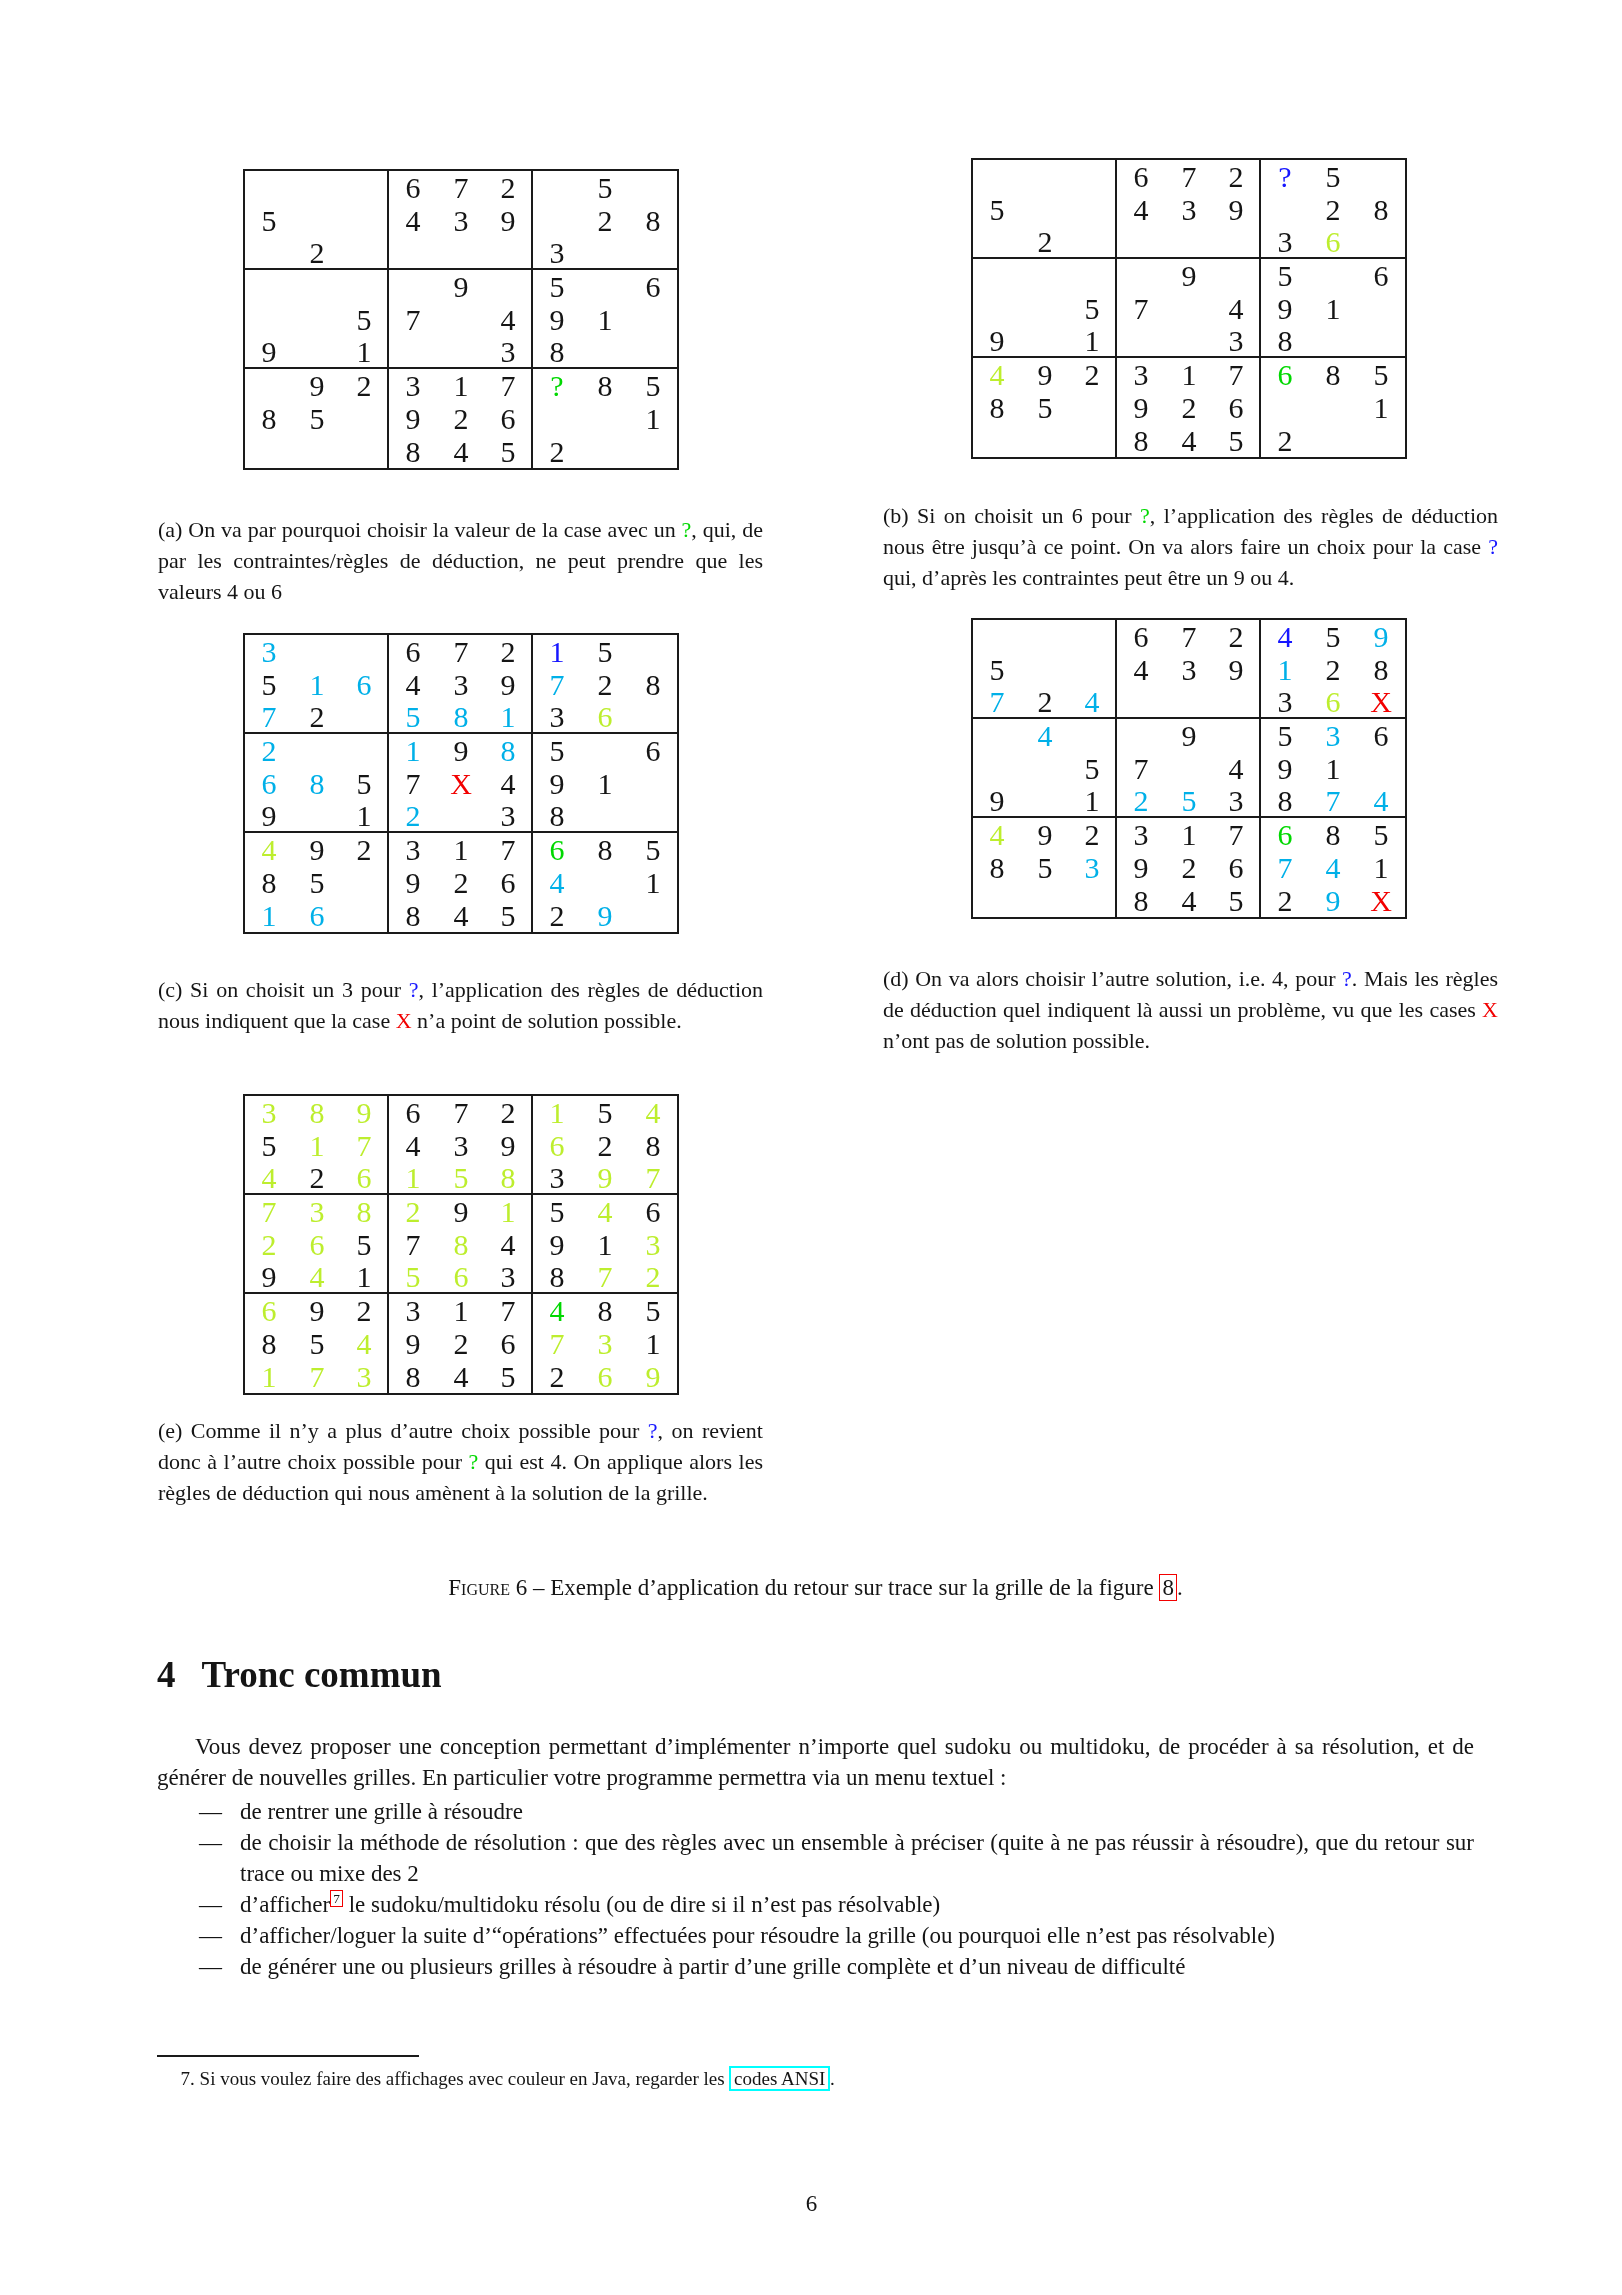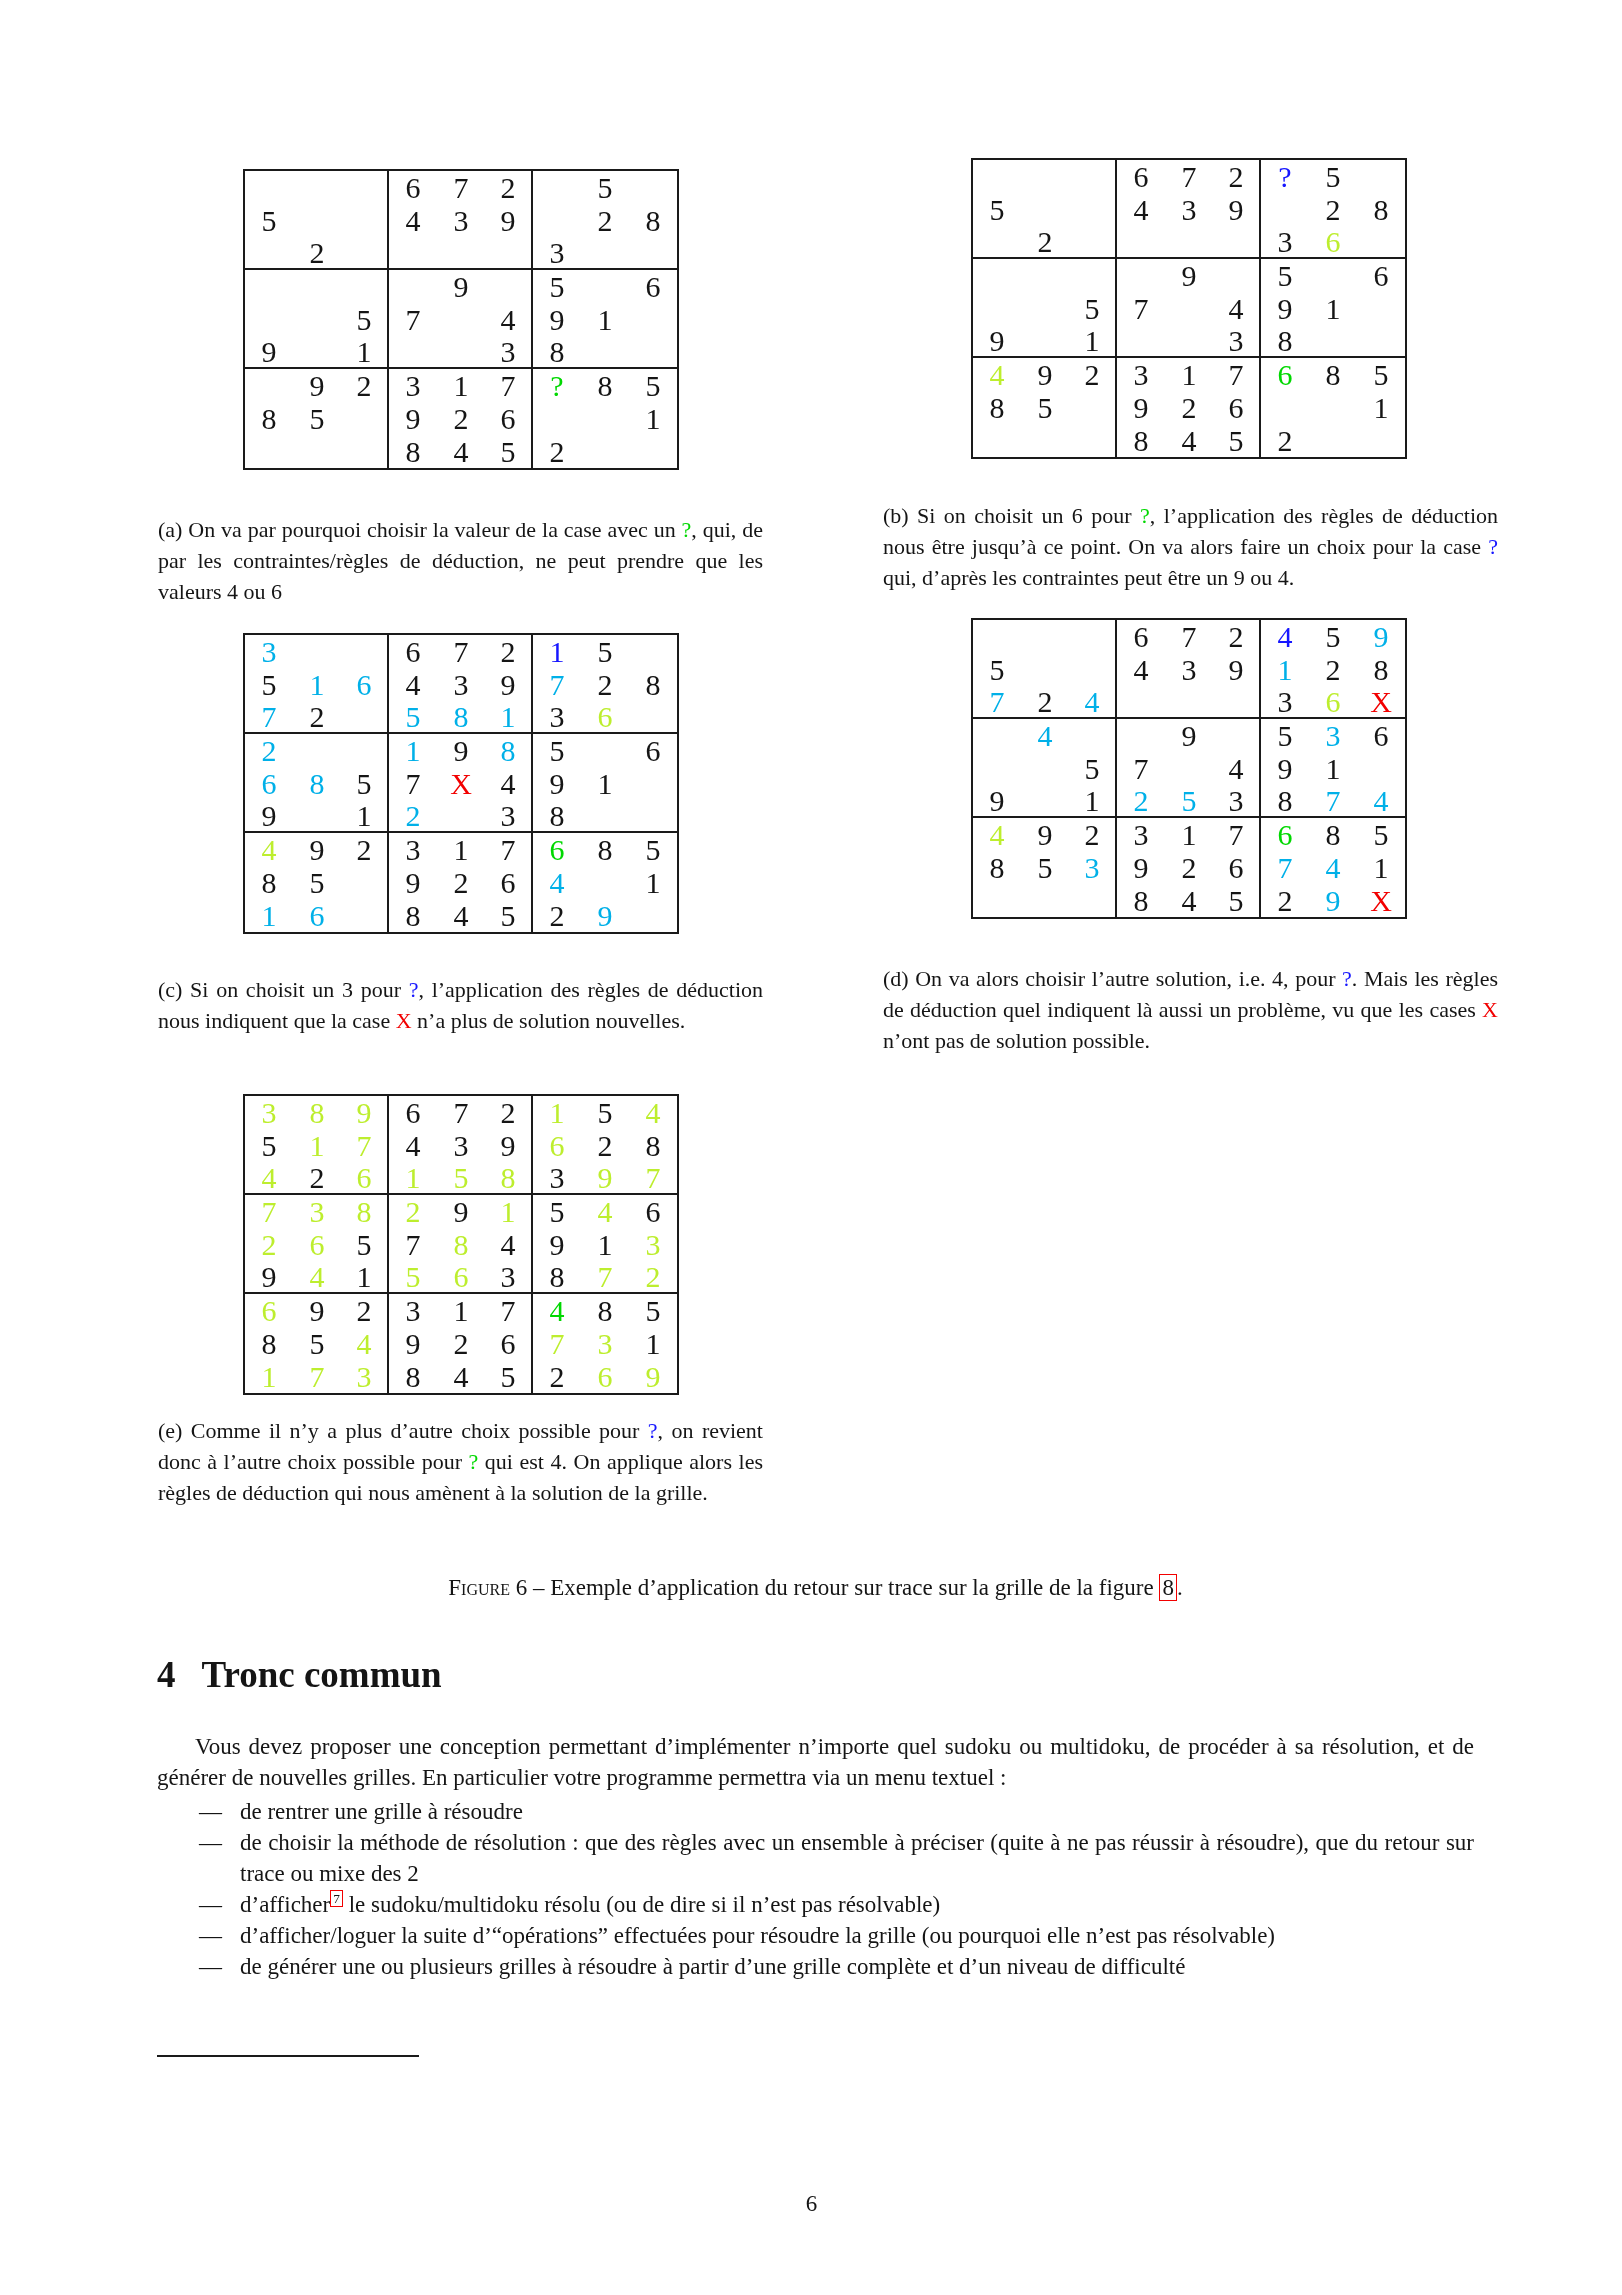--- a/index.html
+++ b/index.html
@@ -460,36 +460,37 @@
       <div class="cell" style="color: rgb(21, 21, 21);">8</div>
       <div class="cell" style="color: rgb(21, 21, 21);">4</div>
       <div class="cell br" style="color: rgb(21, 21, 21);">5</div>
       <div class="cell" style="color: rgb(21, 21, 21);">2</div>
       <div class="cell" style="color: rgb(189, 238, 46);">6</div>
       <div class="cell" style="color: rgb(189, 238, 46);">9</div>
     </div>
 
   <p class="subcaption cap-a"><span>(a) On va par pourquoi choisir la valeur de la case avec un </span><span style="color: rgb(0, 216, 0);">?</span><span>, qui, de par les contraintes/règles de déduction, ne peut prendre que les valeurs 4 ou 6</span></p>
   <p class="subcaption cap-b"><span>(b) Si on choisit un 6 pour </span><span style="color: rgb(0, 216, 0);">?</span><span>, l’application des règles de déduction nous être jusqu’à ce point. On va alors faire un choix pour la case </span><span style="color: rgb(22, 22, 255);">?</span><span> qui, d’après les contraintes peut être un 9 ou 4.</span></p>
-  <p class="subcaption cap-c"><span>(c) Si on choisit un 3 pour </span><span style="color: rgb(22, 22, 255);">?</span><span>, l’application des règles de déduction nous indiquent que la case </span><span style="color: rgb(242, 0, 0);">X</span><span> n’a plus de solution nouvelles.</span></p>
+  <p class="subcaption cap-c"><span>(c) Si on choisit un 3 pour </span><span style="color: rgb(22, 22, 255);">?</span><span>, l’application des règles de déduction nous indiquent que la case </span><span style="color: rgb(242, 0, 0);">X</span><span> n’a point de solution possible.</span></p>
   <p class="subcaption cap-d"><span>(d) On va alors choisir l’autre solution, i.e. 4, pour </span><span style="color: rgb(22, 22, 255);">?</span><span>. Mais les règles de déduction quel indiquent là aussi un problème, vu que les cases </span><span style="color: rgb(242, 0, 0);">X</span><span> n’ont pas de solution possible.</span></p>
   <p class="subcaption cap-e"><span>(e) Comme il n’y a plus d’autre choix possible pour </span><span style="color: rgb(22, 22, 255);">?</span><span>, on revient donc à l’autre choix possible pour </span><span style="color: rgb(0, 216, 0);">?</span><span> qui est 4. On applique alors les règles de déduction qui nous amènent à la solution de la grille.</span></p>
 
   <p class="figcaption"><span class="sc">Figure</span><span> 6 – Exemple d’application du retour sur trace sur la grille de la figure </span><span class="linkbox-red">8</span><span>.</span></p>
 
   <div class="section-block">
     <h2 class="section-heading"><span class="num">4</span><span>Tronc commun</span></h2>
     <p class="body-par">Vous devez proposer une conception permettant d’implémenter n’importe quel sudoku ou multidoku, de procéder à sa résolution, et de générer de nouvelles grilles. En particulier votre programme permettra via un menu textuel :</p>
     <div class="bullets">
         <div class="bullet-item"><span class="dash">—</span><span><span>de rentrer une grille à résoudre</span></span></div>
         <div class="bullet-item"><span class="dash">—</span><span><span>de choisir la méthode de résolution : que des règles avec un ensemble à préciser (quite à ne pas réussir à résoudre), que du retour sur trace ou mixe des 2</span></span></div>
         <div class="bullet-item"><span class="dash">—</span><span><span>d’afficher</span><span class="sup linkbox-red">7</span><span> le sudoku/multidoku résolu (ou de dire si il n’est pas résolvable)</span></span></div>
         <div class="bullet-item"><span class="dash">—</span><span><span>d’afficher/loguer la suite d’“opérations” effectuées pour résoudre la grille (ou pourquoi elle n’est pas résolvable)</span></span></div>
         <div class="bullet-item"><span class="dash">—</span><span><span>de générer une ou plusieurs grilles à résoudre à partir d’une grille complète et d’un niveau de difficulté</span></span></div>
       </div>
   </div>
 
   <div class="footnote-rule"></div>
+  <p class="footnote"><span>7. Si vous voulez faire des affichages avec couleur en Java, regarder les </span><span class="linkbox-cyan">codes ANSI</span><span>.</span></p>
 
   <div class="pageno">6</div>
 
 </div>
 
 
 </body></html>

